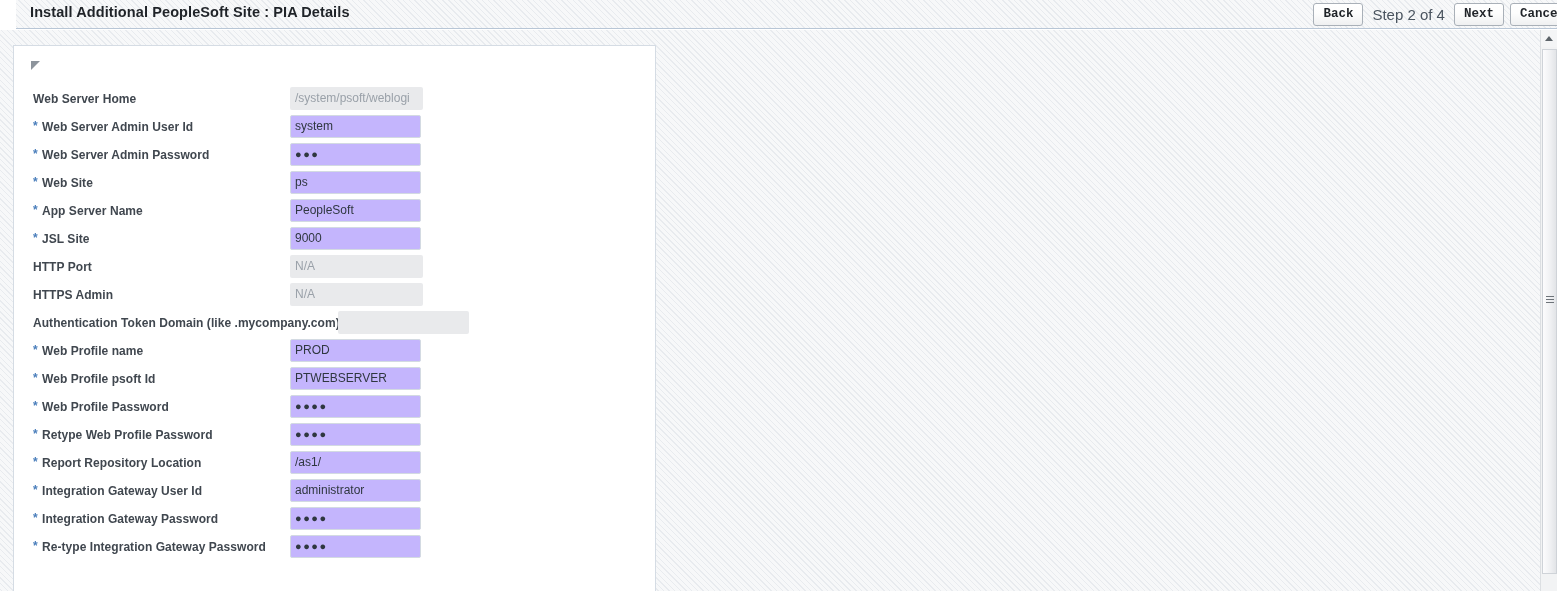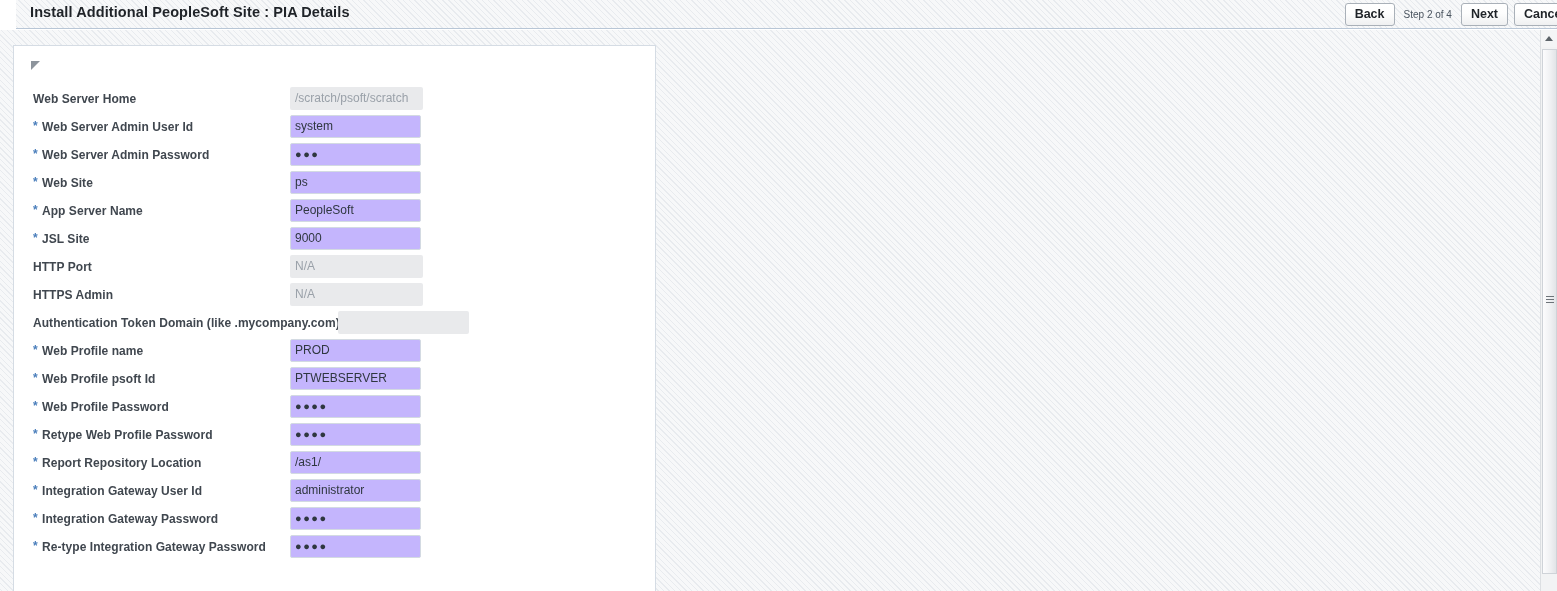--- a/index.html
+++ b/index.html
@@ -57,37 +57,37 @@
   #wizard-nav {
     position: absolute;
     right: 0px;
     top: 1px;
     height: 27px;
     display: flex;
     align-items: center;
     gap: 0px;
   }
   .wiz-btn {
-    font-family: Liberation Sans, sans-serif;
+    font-family: Liberation Mono, monospace;
     font-size: 12.5px;
     font-weight: bold;
     color: #1f2328;
     background: linear-gradient(to bottom, #ffffff 0%, #fdfdfd 45%, #eff0f1 100%);
     border: 1px solid #a9b0b8;
     border-radius: 3px;
     padding: 3px 9px 4px 9px;
     margin: 0 3px;
     line-height: 14px;
     cursor: default;
     white-space: nowrap;
     box-shadow: 0 1px 0 rgba(255,255,255,0.8) inset;
     text-align: right;
   }
   #step-indicator {
-    font-size: 10px;
+    font-size: 15px;
     color: #4a545f;
     padding: 0 6px;
     white-space: nowrap;
   }
   #cancel-button {
     margin-right: -2px;
   }
 
   
   #page-body {
@@ -261,21 +261,21 @@
 
 <div id="page-body" class="hatch">
 
   <div id="form-panel">
 
     <div id="collapse-toggle"></div>
 
     <div id="form-rows">
         <div class="form-row">
           <div class="row-label">Web Server Home</div>
-          <div class="field disabled">/scratch/psoft/scratch</div>
+          <div class="field disabled">/system/psoft/weblogi</div>
         </div>
         <div class="form-row">
           <span class="req-star">*</span>
           <div class="row-label has-star">Web Server Admin User Id</div>
           <div class="field">system</div>
         </div>
         <div class="form-row">
           <span class="req-star">*</span>
           <div class="row-label has-star">Web Server Admin Password</div>
           <div class="field pw">●●●</div>

